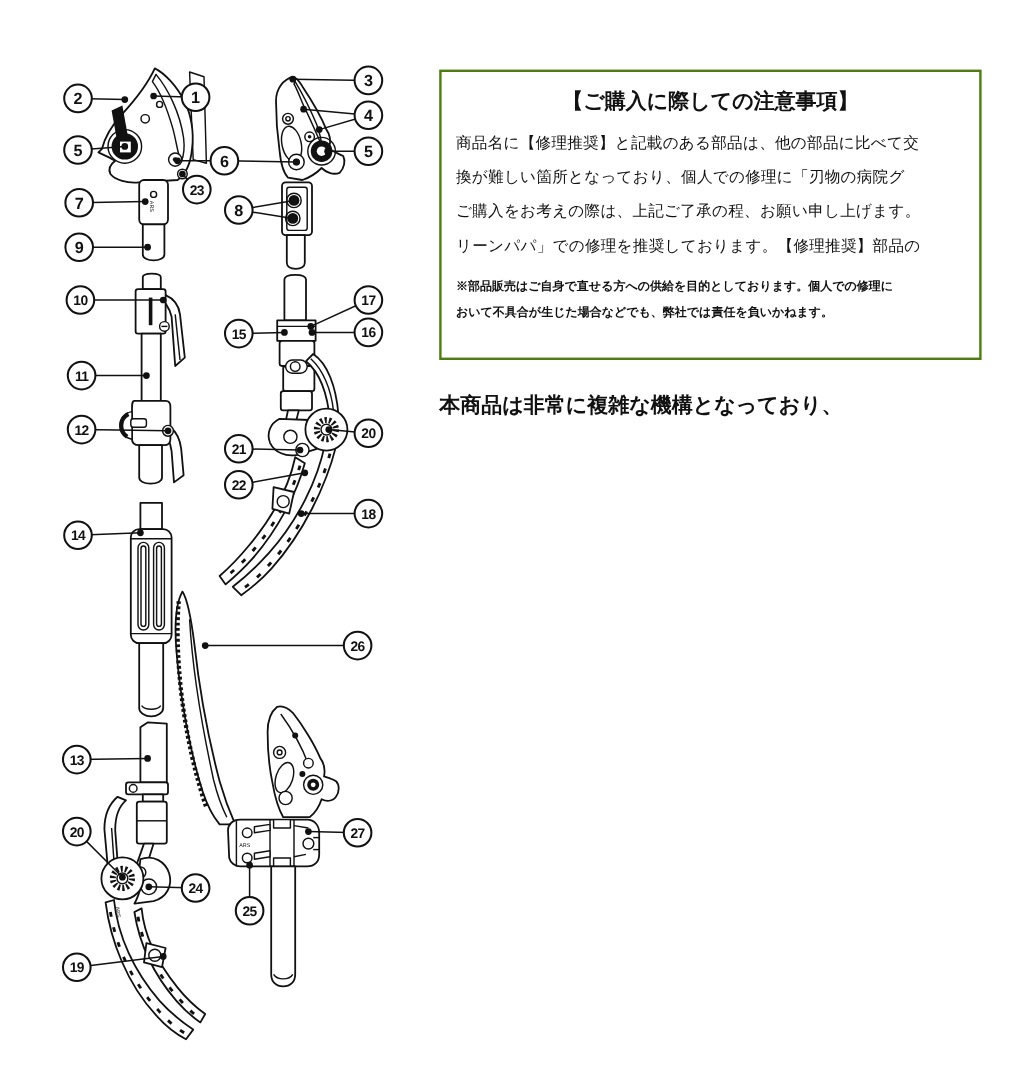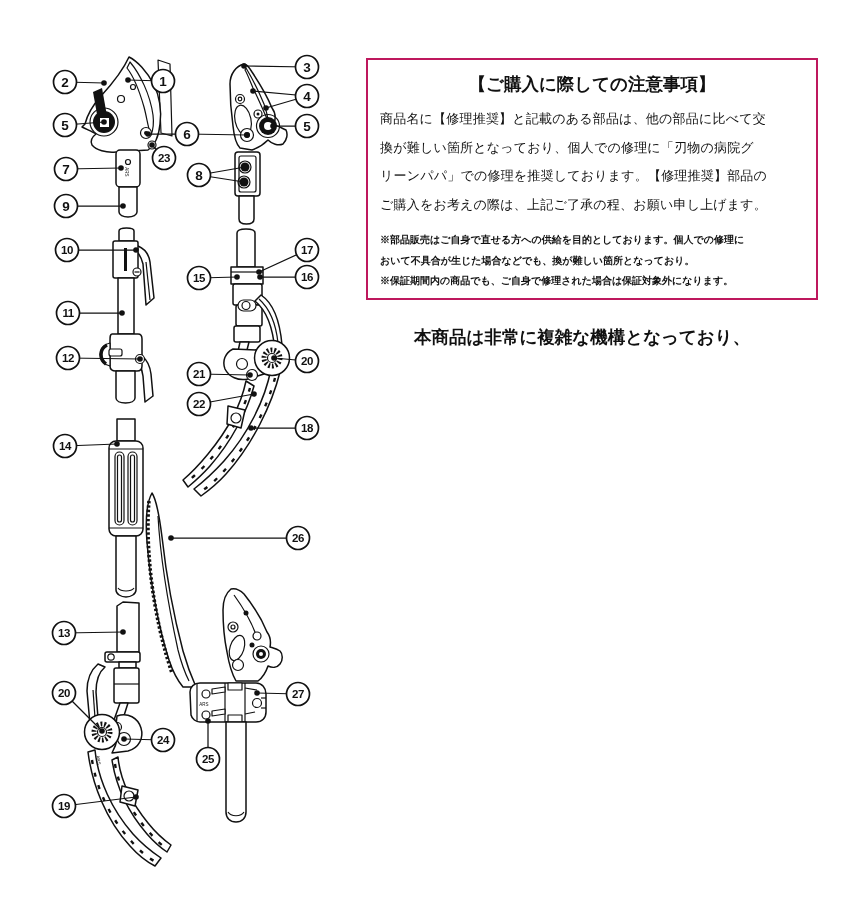--- a/index.html
+++ b/index.html
@@ -21,29 +21,29 @@
   .cl{stroke:#111;stroke-width:1.25;}
   .cd{fill:#111;}
   .cc{fill:#fff;stroke:#111;stroke-width:1.7;}
   .ct{font-family:"Liberation Sans",sans-serif;font-weight:bold;font-size:13.5px;
       fill:#111;text-anchor:middle;}
   .ct2{font-size:11.5px;letter-spacing:-0.5px;}
   .brand{font-family:"Liberation Sans",sans-serif;font-size:4.5px;fill:#111;text-anchor:middle;}
 
   
   .note-box{position:absolute;left:366px;top:58px;width:452px;height:242px;
-            border:2px solid #be185d;box-sizing:border-box;padding:9px 12px 0 12px;}
+            border:2px solid #4d7c0f;box-sizing:border-box;padding:9px 12px 0 12px;}
   .note-title{font-size:17.5px;font-weight:bold;text-align:center;margin:3px 0 9px 0;}
   .note-body div{font-size:13px;line-height:28.5px;letter-spacing:0.2px;white-space:nowrap;}
   .note-notes{margin-top:11px;}
   .note-notes div{font-size:10px;font-weight:bold;line-height:20.5px;white-space:nowrap;font-family:Liberation Serif, serif;}
 
   
   .footer-note{position:absolute;left:366px;top:322px;font-size:17.5px;font-weight:bold;
-               line-height:31px;margin-left:48px;}
+               line-height:31px;}
   .circ-num{display:inline-flex;align-items:center;justify-content:center;
             width:19px;height:19px;border:2px solid #111;border-radius:50%;
             font-size:11.5px;font-weight:bold;margin-right:3px;vertical-align:-3px;
             letter-spacing:-1px;box-sizing:border-box;}
 </style>
 </head>
 <body>
 
 <div class="canvas">
 
@@ -435,27 +435,26 @@
         <text class="ct ct2" x="64" y="810.2">19</text>
       </g>
     </g>
   </svg>
 
   <div class="note-box">
     <div class="note-title">【ご購入に際しての注意事項】</div>
     <div class="note-body">
       <div>商品名に【修理推奨】と記載のある部品は、他の部品に比べて交</div>
       <div>換が難しい箇所となっており、個人での修理に「刃物の病院グ</div>
+      <div>ご購入をお考えの際は、上記ご了承の程、お願い申し上げます。</div>
       <div>リーンパパ」での修理を推奨しております。【修理推奨】部品の</div>
-      <div>ご購入をお考えの際は、上記ご了承の程、お願い申し上げます。</div>
     </div>
     <div class="note-notes">
       <div>※部品販売はご自身で直せる方への供給を目的としております。個人での修理に</div>
-      <div>おいて不具合が生じた場合などでも、換が難しい箇所となっており。</div>
-      <div>※保証期間内の商品でも、ご自身で修理された場合は保証対象外になります。</div>
+      <div>おいて不具合が生じた場合などでも、弊社では責任を負いかねます。</div>
     </div>
   </div>
 
   <div class="footer-note">
     <div>本商品は非常に複雑な機構となっており、</div>
   </div>
 
 </div>
 
 </body></html>

